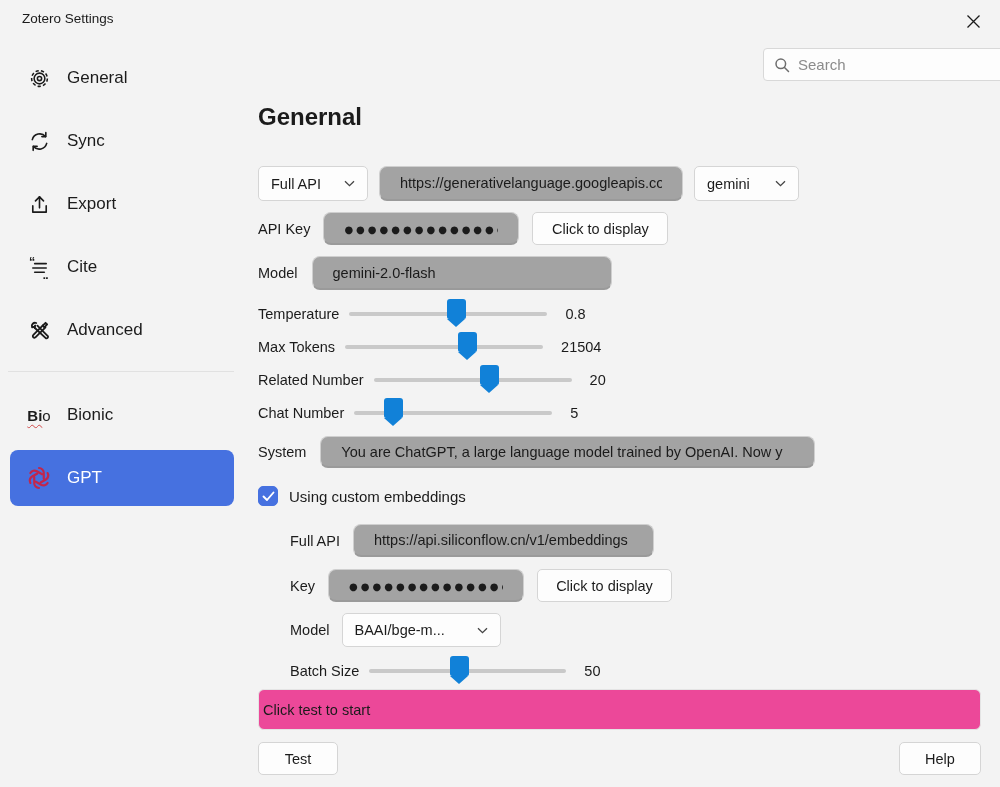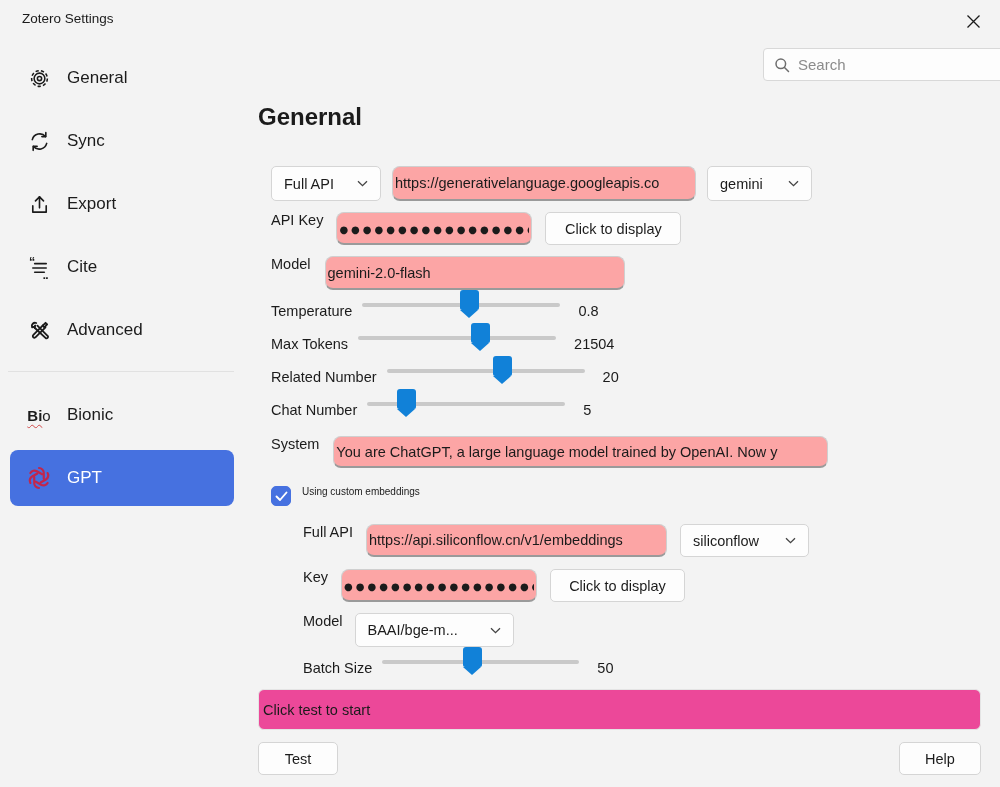--- a/index.html
+++ b/index.html
@@ -34,28 +34,28 @@
   }
   .search-box input {
     border:none; outline:none; background:transparent; flex:1;
     font-family:"Liberation Sans",sans-serif; font-size:15px; color:#1b1b1b;
   }
   .search-box input::placeholder { color:#8b8b8b; }
 
   
   .heading { position:absolute; left:258px; top:103px; font-size:24px; font-weight:700; }
 
-  .row { position:absolute; display:flex; align-items:flex-start;margin-left:13px; }
+  .row { position:absolute; display:flex; align-items:center; }
   .lbl { font-size:14.5px; color:#1b1b1b; white-space:nowrap; }
 
   .text-input {
-    height:34px; background:#fca5a5;
+    height:34px; background:#a3a3a3;
     border:1px solid #cfcfcf; border-bottom:2px solid #9a9a9a; border-radius:8px;
     font-family:"Liberation Sans",sans-serif; font-size:14.5px; color:#1b1b1b;
-    padding:0 2px; outline:none; white-space:nowrap; overflow:hidden;
+    padding:0 20px; outline:none; white-space:nowrap; overflow:hidden;
   }
   .masked { font-size:10px; letter-spacing:3px; font-family:"DejaVu Sans",sans-serif; padding-top:2px; }
 
   .btn {
     height:34px; background:#fdfdfd; border:1px solid #d5d5d5; border-radius:5px;
     font-family:"Liberation Sans",sans-serif; font-size:14.5px; color:#1b1b1b;
     display:flex; align-items:center; justify-content:center; cursor:pointer;
   }
   .dd {
     height:35px; background:#fdfdfd; border:1px solid #d5d5d5; border-radius:5px;
@@ -80,21 +80,21 @@
 
   
   .checkbox-row { gap:11px; }
   .checkbox {
     width:20px; height:20px; border-radius:5px; border:1px solid #8a8a8a;
     background:#fdfdfd; display:flex; align-items:center; justify-content:center; cursor:pointer;
   }
   .checkbox.checked { background:#4671e0; border-color:#4671e0; }
   .checkbox svg { display:none; }
   .checkbox.checked svg { display:block; }
-  .cb-label { font-size:10px; }
+  .cb-label { font-size:15px; }
 
   
   .output-box {
     position:absolute; left:258px; top:689px; width:723px; height:41px;
     background:#ec4899; border:1px solid #e4e4e4; border-radius:6px;
     display:flex; align-items:center; padding:0 4px; font-size:14.5px;
   }
   .test-btn { position:absolute; left:258px; top:742px; width:80px; height:33px; }
   .help-btn { position:absolute; left:899px; top:742px; width:82px; height:33px; }
 </style>
@@ -275,28 +275,20 @@
     <svg width="13" height="11" viewBox="0 0 13 11" fill="none" stroke="#ffffff" stroke-width="1.9" stroke-linecap="round" stroke-linejoin="round">
         <path d="M1.5 5.5 5 9 11.5 1.5"></path>
       </svg>
   </div>
   <span class="cb-label">Using custom embeddings</span>
 </div>
 
 <div class="row" style="left:290px; top:524px; gap:13px;">
   <span class="lbl">Full API</span>
   <input class="text-input" style="width: 301px; height: 33px;" value="https://api.siliconflow.cn/v1/embeddings">
-  <div class="dd" style="width:129px; height:33px;">
-    <span>siliconflow</span>
-    <span class="chev">
-        <svg width="11" height="7" viewBox="0 0 11 7" fill="none" stroke="#444" stroke-width="1.3">
-          <path d="M1 1.3 5.5 5.7 10 1.3"></path>
-        </svg>
-      </span>
-  </div>
 </div>
 
 <div class="row" style="left:290px; top:569px; gap:13px;">
   <span class="lbl">Key</span>
   <input class="text-input masked" style="width: 196px; height: 33px;" value="●●●●●●●●●●●●●●●●●●●">
   <div class="btn" style="width:135px; height:33px;">Click to display</div>
 </div>
 
 <div class="row" style="left:290px; top:613px; gap:14px;">
   <span class="lbl">Model</span>

